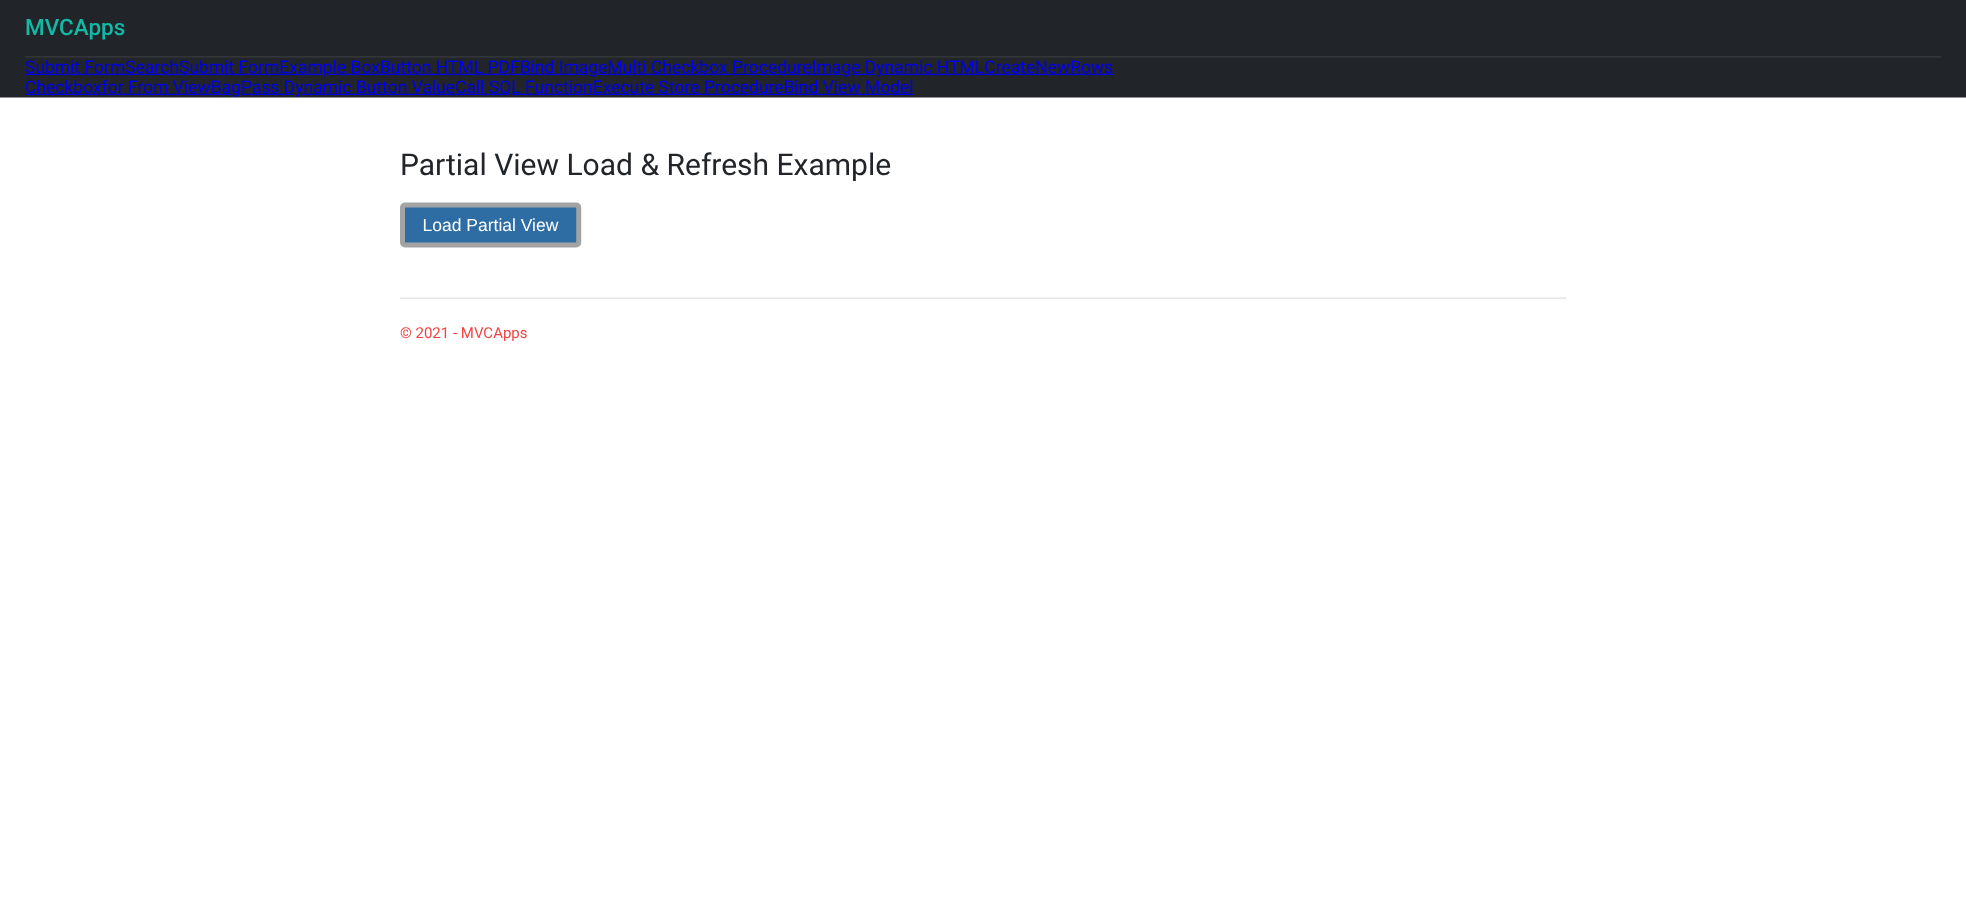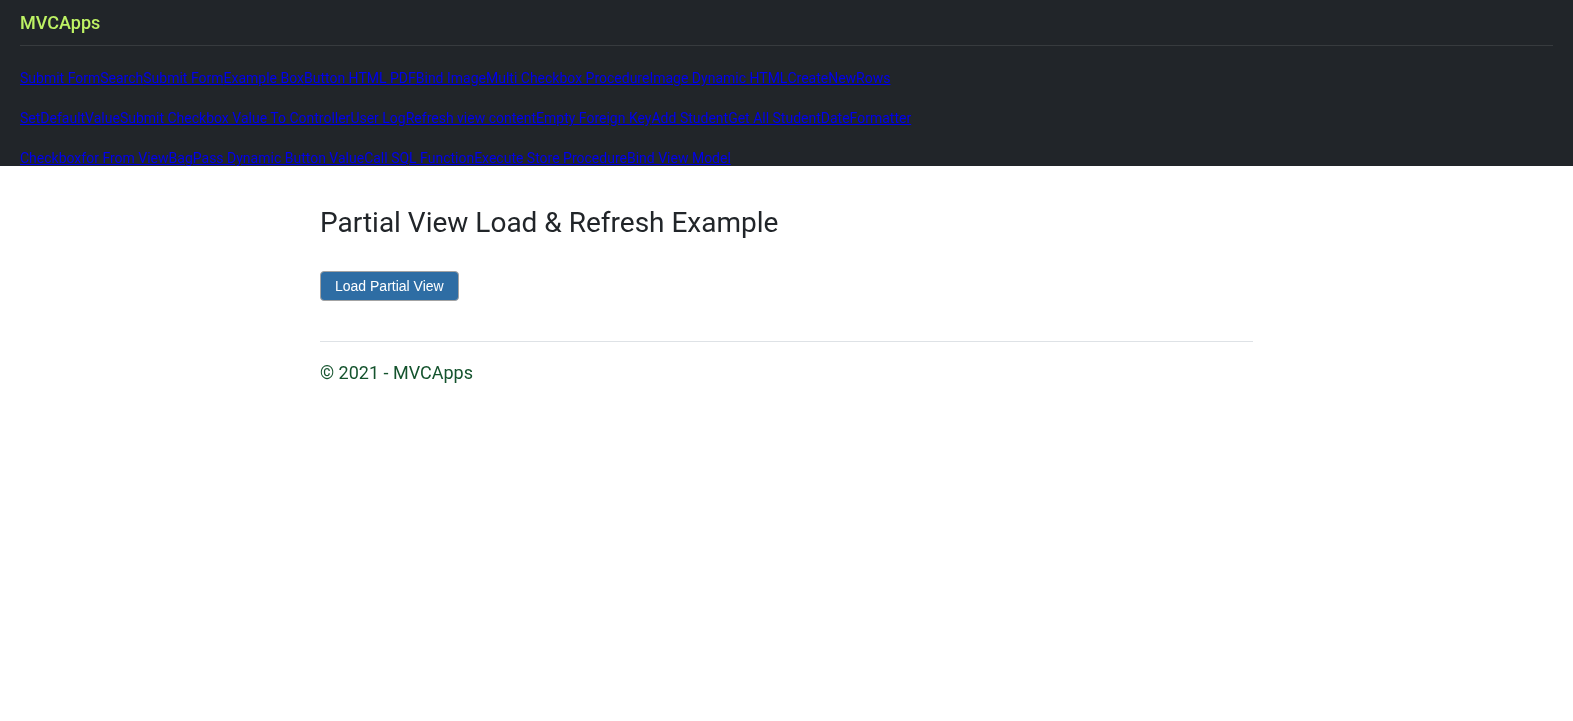--- a/index.html
+++ b/index.html
@@ -14,101 +14,90 @@
       background: #fff;
       color: #212529;
     }
 
     nav {
       background-color: #212529;
       padding: 0 20px;
     }
 
     .nav-brand {
-      color: #bef264;
+      color: #14b8a6;
       font-size: 18px;
       font-weight: 500;
       padding: 12px 0;
       display: inline-block;
       text-decoration: none;
     }
 
     .nav-top {
       display: flex;
       align-items: center;
       border-bottom: 1px solid rgba(255,255,255,0.1);
     }
 
     .main-content {
       padding: 40px 320px 40px 320px;
     }
 
     h1 {
-      font-size: 28px;
+      font-size: 24px;
       font-weight: 400;
-      margin-bottom: 32px;
+      margin-bottom: 16px;
       color: #212529;
     }
 
     .btn-primary {
       background-color: #2e6da4;
       color: #fff;
-      border: 1px solid #a3a3a3;
+      border: 4px solid #a3a3a3;
       padding: 6px 14px;
       font-size: 14px;
       border-radius: 4px;
       cursor: pointer;
       display: inline-block;
     }
 
     hr {
       border: none;
       border-top: 1px solid #dee2e6;
       margin: 40px 0 20px 0;
     }
 
     .footer-text {
-      color: #14532d;
-      font-size: 18px;
+      color: #ef4444;
+      font-size: 12px;
     }
 
     .nav-row {
       display: flex;
       flex-wrap: wrap;
-      margin-top: 24px;
     }
   </style>
 </head>
 <body>
 
 <nav>
   <div class="nav-top">
     <a class="nav-brand">MVCApps</a>
   </div>
   <div class="nav-row" id="nav-row-1">
       <a href="#">Submit Form</a>
       <a href="#">Search</a>
       <a href="#">Submit Form</a>
       <a href="#">Example Box</a>
       <a href="#">Button HTML PDF</a>
       <a href="#">Bind Image</a>
       <a href="#">Multi Checkbox Procedure</a>
       <a href="#">Image Dynamic HTML</a>
       <a href="#">CreateNewRows</a>
     </div>
-  <div class="nav-row" id="nav-row-2">
-      <a href="#">SetDefaultValue</a>
-      <a href="#">Submit Checkbox Value To Controller</a>
-      <a href="#">User Log</a>
-      <a href="#">Refresh view content</a>
-      <a href="#">Empty Foreign Key</a>
-      <a href="#">Add Student</a>
-      <a href="#">Get All Student</a>
-      <a href="#">DateFormatter</a>
-    </div>
   <div class="nav-row" id="nav-row-3">
       <a href="#">Checkboxfor From ViewBag</a>
       <a href="#">Pass Dynamic Button Value</a>
       <a href="#">Call SQL Function</a>
       <a href="#">Execute Store Procedure</a>
       <a href="#">Bind View Model</a>
     </div>
 </nav>
 
 <div class="main-content">

